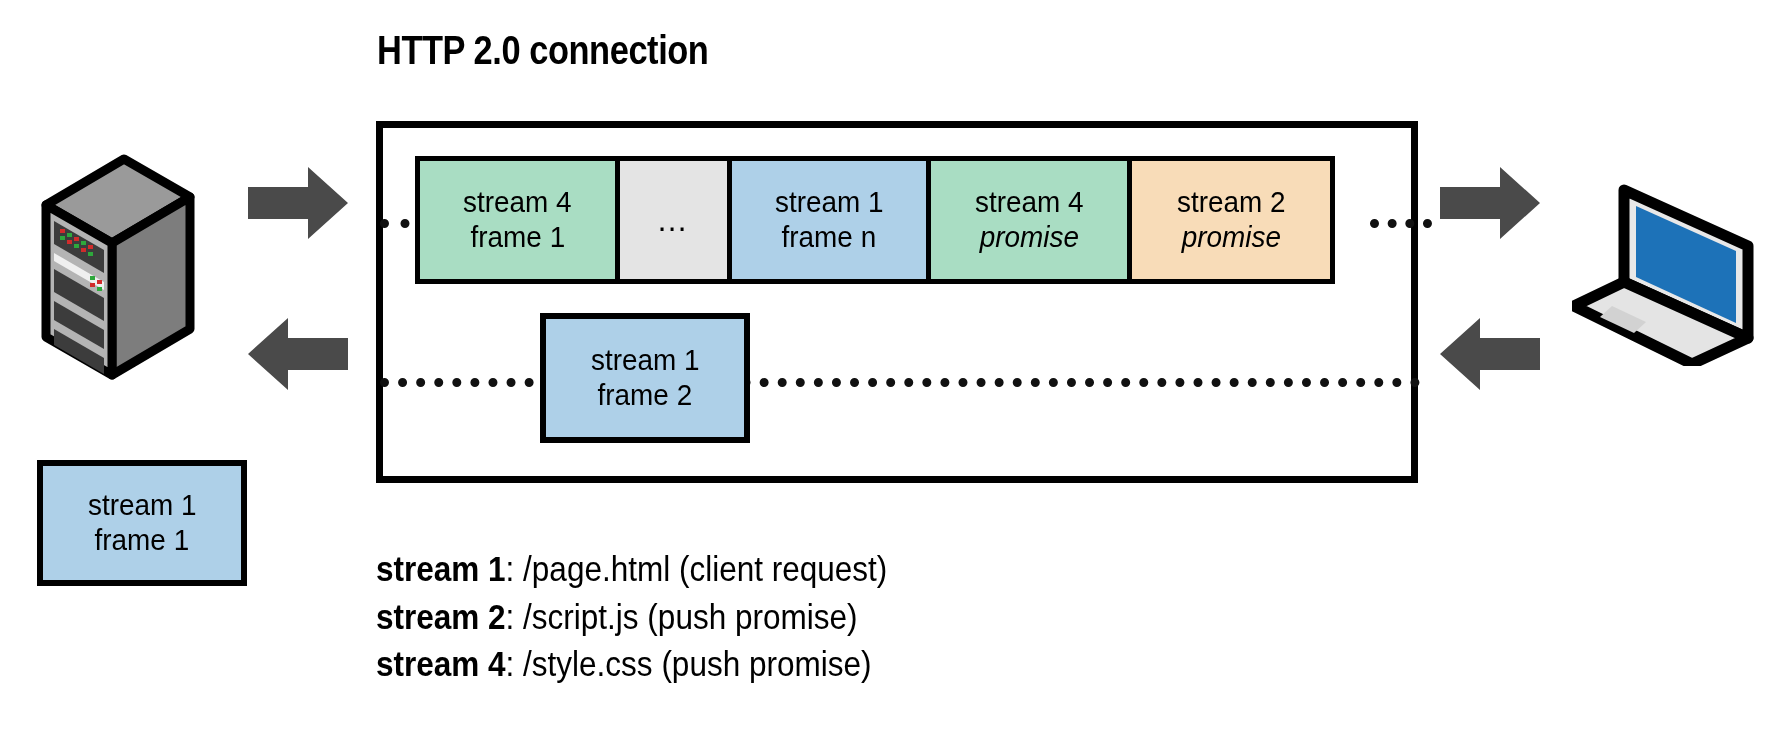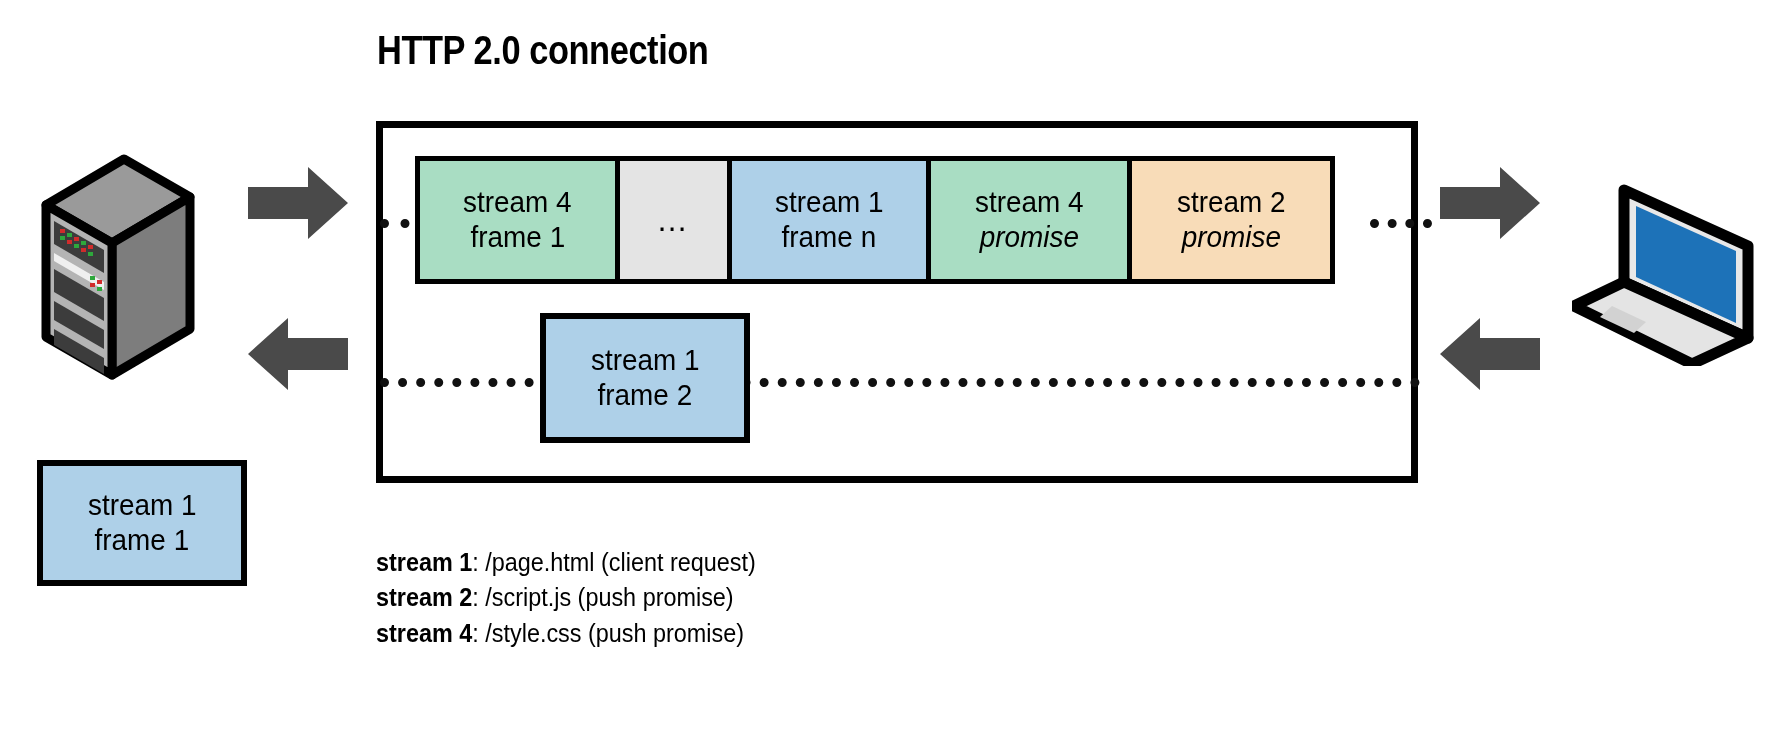--- a/index.html
+++ b/index.html
@@ -71,21 +71,21 @@
     position:absolute;left:37px;top:460px;width:210px;height:126px;
     background:#aed0e8;border:6px solid #000;box-sizing:border-box;
     display:flex;flex-direction:column;align-items:center;justify-content:center;
     font-size:30px;line-height:1.16;text-align:center;white-space:nowrap;
   }
   #server-frame .ln{display:block;transform:scaleX(0.93);}
 
   
   #legend{
     position:absolute;left:376px;top:545px;
-    font-size:26px;line-height:1.36;white-space:nowrap;
+    font-size:35px;line-height:1.36;white-space:nowrap;
   }
   #legend .line{transform:scaleX(0.9);transform-origin:left center;}
   #legend b{font-weight:bold;}
 
   
   .arrow-svg{position:absolute;}
   #arrow-in{left:246px;top:165px;}
   #arrow-out{left:246px;top:316px;}
   #arrow-client-in{left:1438px;top:165px;}
   #arrow-client-out{left:1438px;top:316px;}

